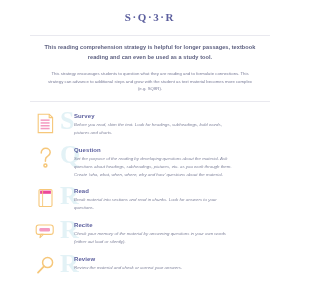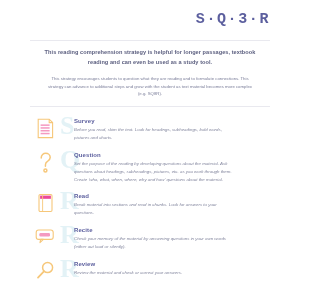--- a/index.html
+++ b/index.html
@@ -24,26 +24,25 @@
     box-sizing: border-box;
     padding: 0 30px;
   }
 
   
   .title-wrap {
     text-align: center;
     padding-top: 11px;
   }
   .title {
-    font-size: 15px;
+    font-size: 11px;
     letter-spacing: 1.6px;
     font-weight: bold;
     color: #5c5f9e;
-    font-family: Liberation Mono, monospace;
-    text-align: right;
+    font-family: Liberation Serif, serif;
   }
 
   
   .divider {
     height: 1px;
     background: #e9e9ef;
     margin: 0 auto;
     width: 100%;
   }
   .divider.d1 { margin-top: 12px; }

